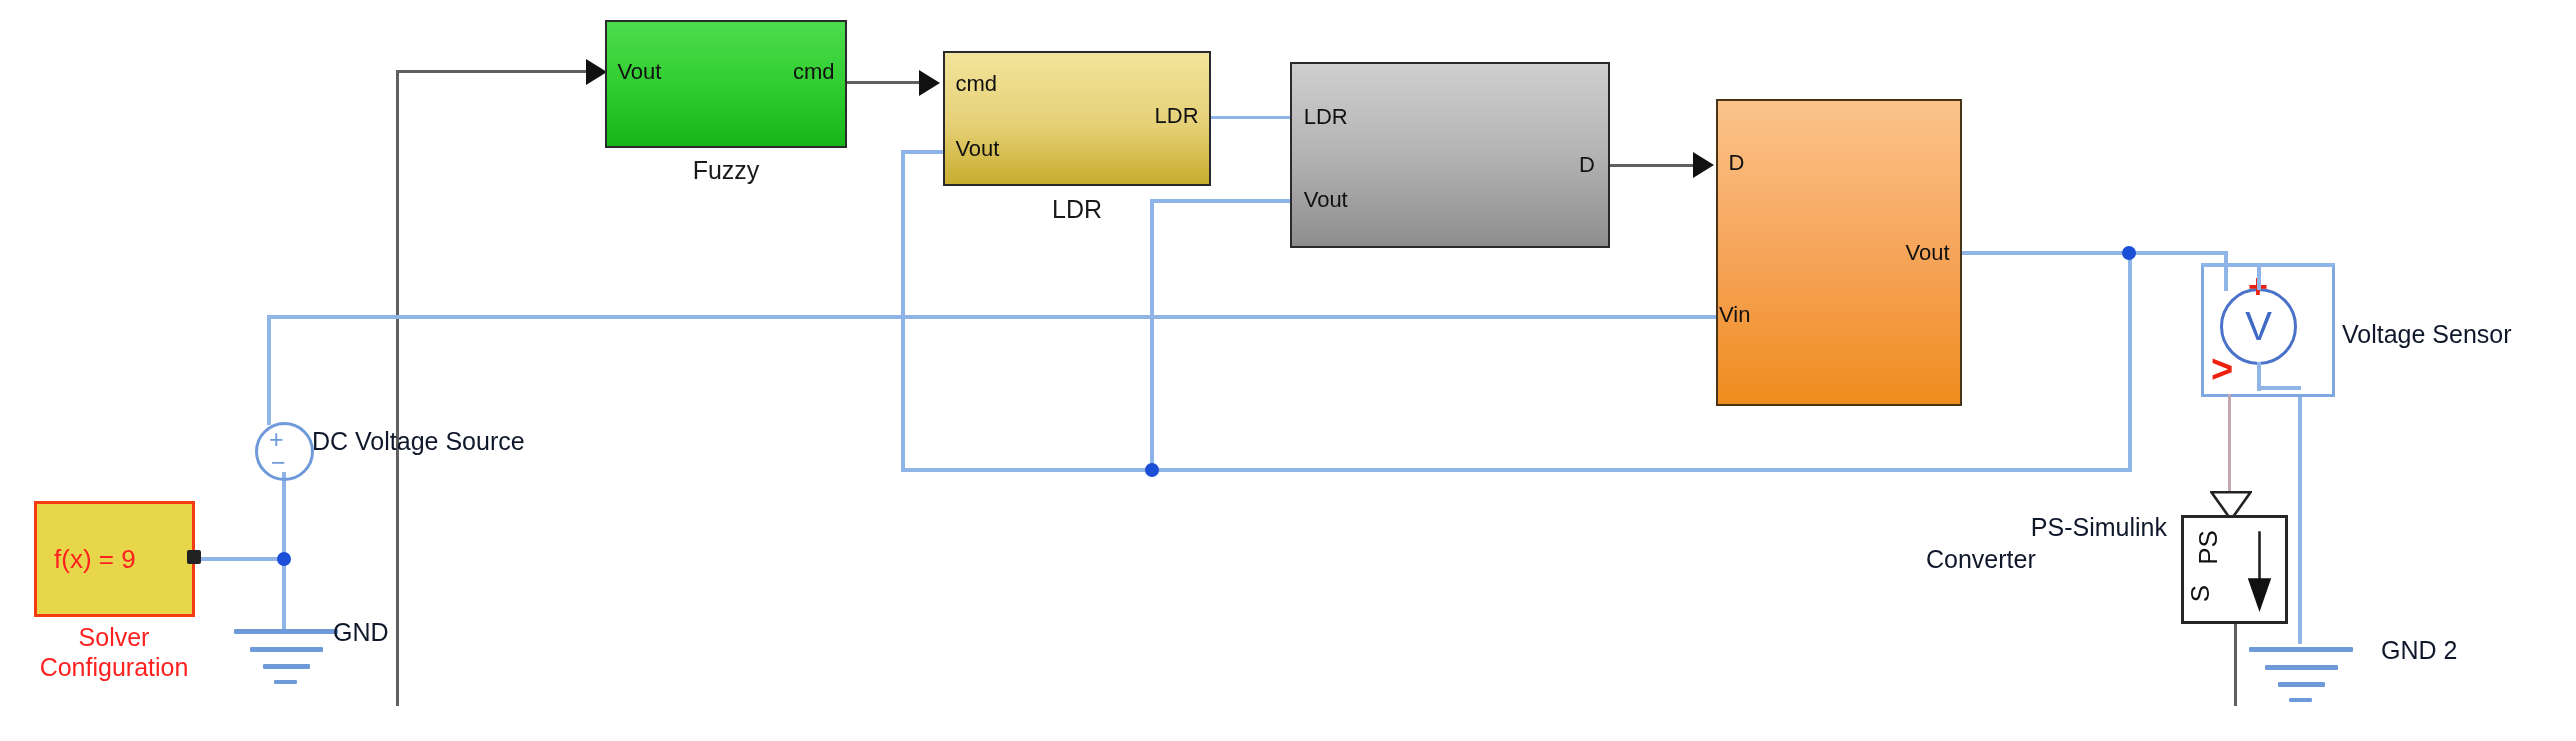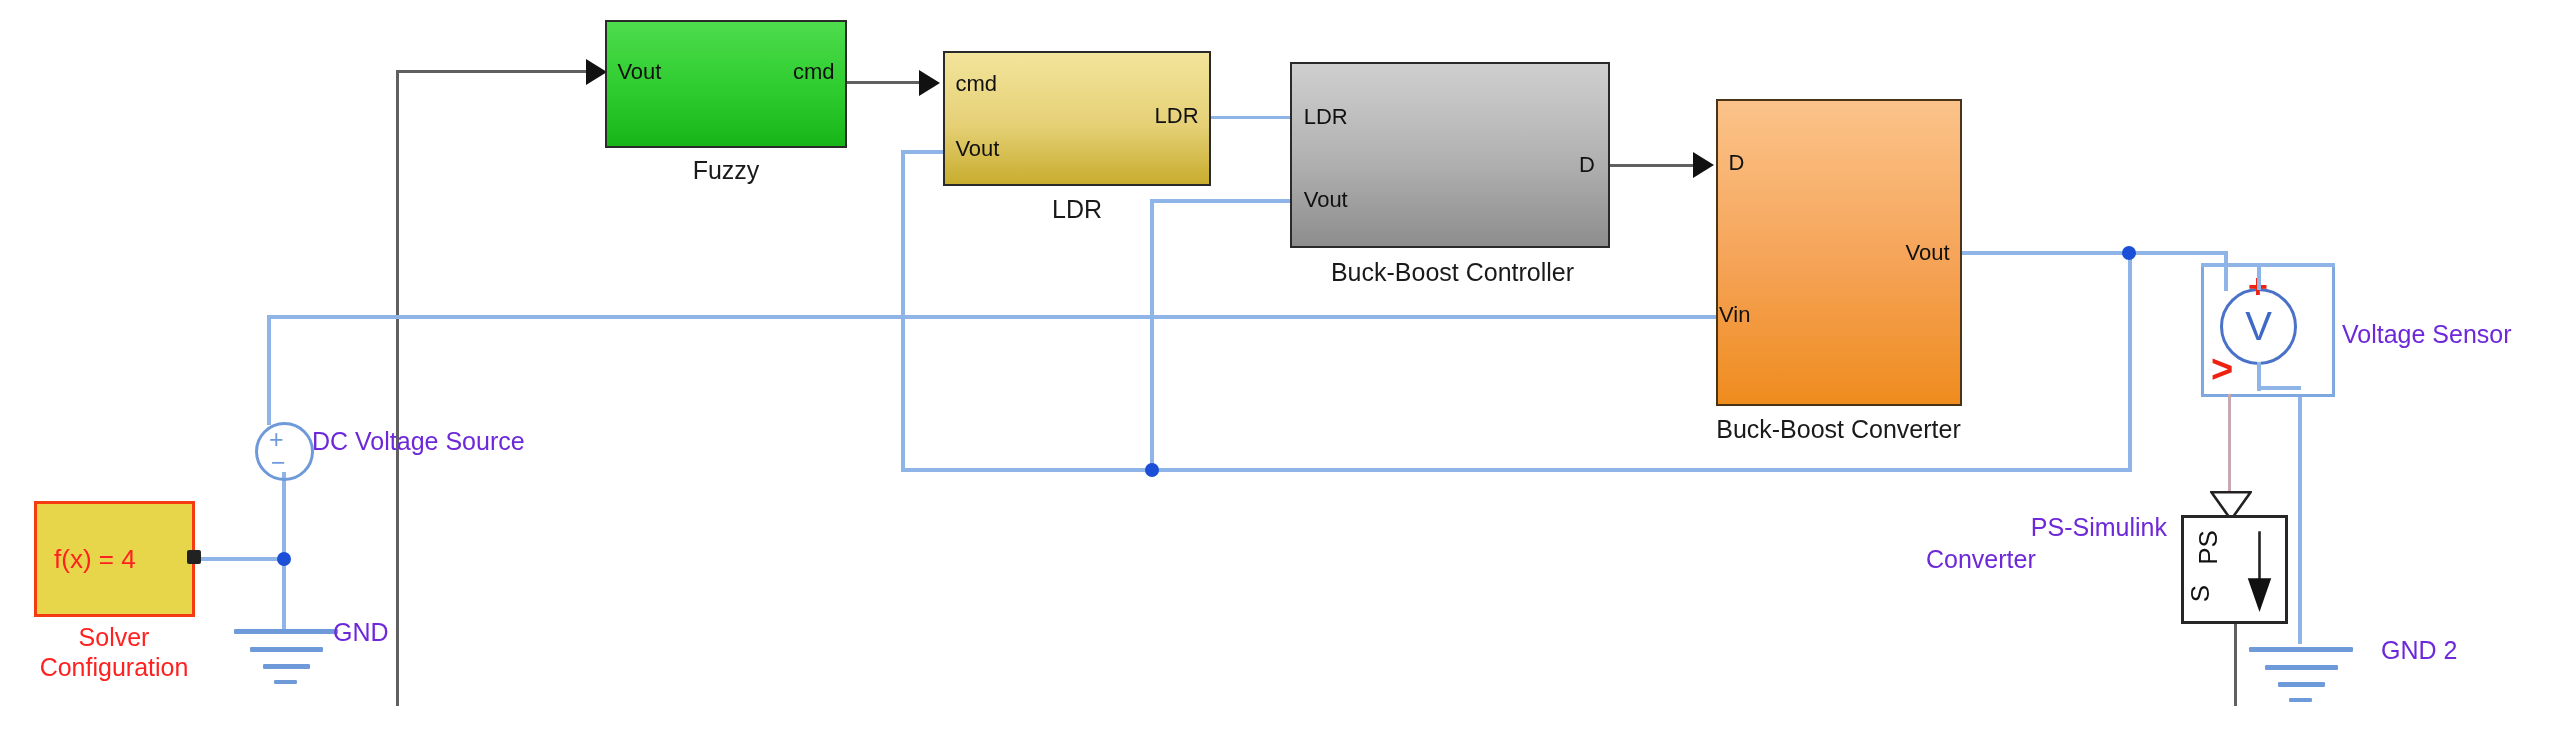--- a/index.html
+++ b/index.html
@@ -24,21 +24,21 @@
   .pw{background:#c8a8b0;}          
   .gw.h,.bw.h,.pw.h{height:2.6px;}
   .gw.v,.bw.v,.pw.v{width:2.6px;}
   .bw.h{height:3.9px;}
   .bw.v{width:3.9px;}
 
   .dot{position:absolute;width:14.3px;height:14.3px;border-radius:50%;background:#1b4fd8;}
   .arrow{position:absolute;width:0;height:0;border-top:13px solid transparent;
          border-bottom:13px solid transparent;border-left:21px solid #111;}
 
-  .txt{position:absolute;font-size:25px;color:#6d28d9;white-space:nowrap;line-height:1.15;}
+  .txt{position:absolute;font-size:25px;color:#0f172a;white-space:nowrap;line-height:1.15;}
   .txt.red{color:#ff2020;text-align:center;}
   .fx{position:absolute;font-size:26px;color:#ff2020;white-space:nowrap;}
 
   
   .gnd b{position:absolute;display:block;background:#6f9ada;border-radius:1.3px;}
 
   
   .vsbox{position:absolute;box-sizing:border-box;border:3.9px solid #7fa7e0;background:transparent;}
   .vcirc{position:absolute;box-sizing:border-box;border:3.9px solid #4a72c8;border-radius:50%;
          color:#3f69c4;font-size:40px;display:flex;align-items:center;justify-content:center;}
@@ -107,31 +107,29 @@
     <span class="port" style="left:10.4px;top:85px;">Vout</span>
     <span class="port" style="right:10.4px;top:52px;">LDR</span>
   </div>
   <div class="blklabel" style="left:943px;top:195px;width:268px;">LDR</div>
 
   <div class="blk ctrl" style="left:1290px;top:62px;width:320px;height:186px;">
     <span class="port" style="left:11.7px;top:42px;">LDR</span>
     <span class="port" style="left:11.7px;top:125px;">Vout</span>
     <span class="port" style="right:13px;top:90px;">D</span>
   </div>
-  <div class="blklabel" style="left:1212px;top:258px;width:481px;">Buck-Boost Controller</div>
 
   <div class="blk conv" style="left:1716px;top:99px;width:246px;height:307px;">
     <span class="port" style="left:10.4px;top:51px;">D</span>
     <span class="port" style="left:1px;top:203px;">Vin</span>
     <span class="port" style="right:10.4px;top:141px;">Vout</span>
   </div>
-  <div class="blklabel" style="left:1663px;top:415px;width:351px;">Buck-Boost Converter</div>
 
   <div class="blk solver" style="left:34px;top:501px;width:161px;height:116px;">
-    <span class="fx" style="left:17px;top:40px;">f(x) = 4</span>
+    <span class="fx" style="left:17px;top:40px;">f(x) = 9</span>
   </div>
   <div style="position:absolute;left:187px;top:550px;width:14.3px;height:14.3px;background:#222;border-radius:2px;"></div>
   <div class="txt red" style="left:0px;top:623px;width:228px;">Solver</div>
   <div class="txt red" style="left:0px;top:653px;width:228px;">Configuration</div>
 
   <div style="position:absolute;left:255px;top:422px;width:59px;height:59px;border:3.3px solid #6f9ada;border-radius:50%;box-sizing:border-box;"></div>
   <span style="position:absolute;left:269px;top:427px;font-size:25px;color:#6f9ada;line-height:1;">+</span>
   <span style="position:absolute;left:271px;top:450px;font-size:25px;color:#6f9ada;line-height:1;">−</span>
   <div class="txt" style="left:312px;top:427px;">DC Voltage Source</div>
 

